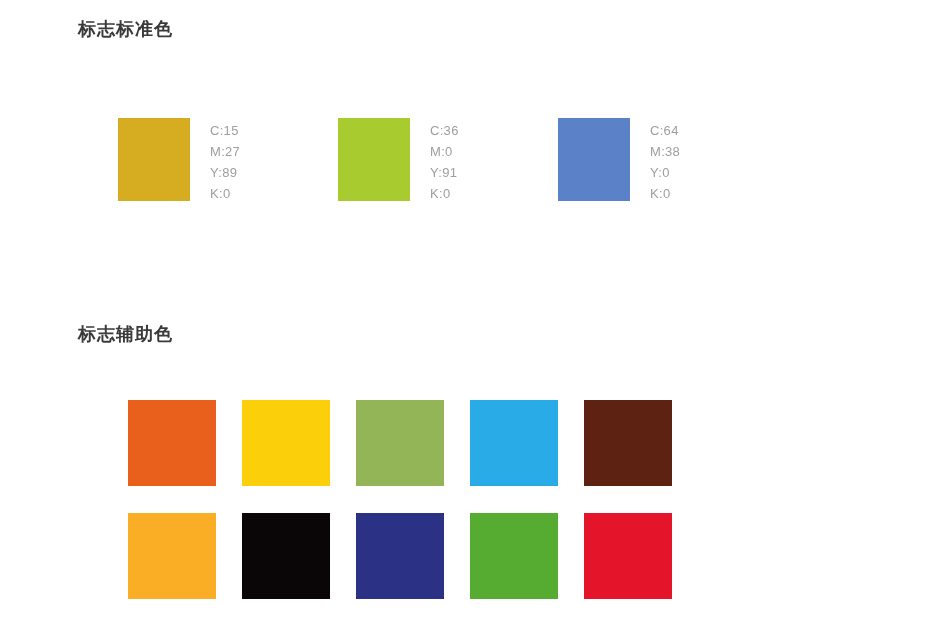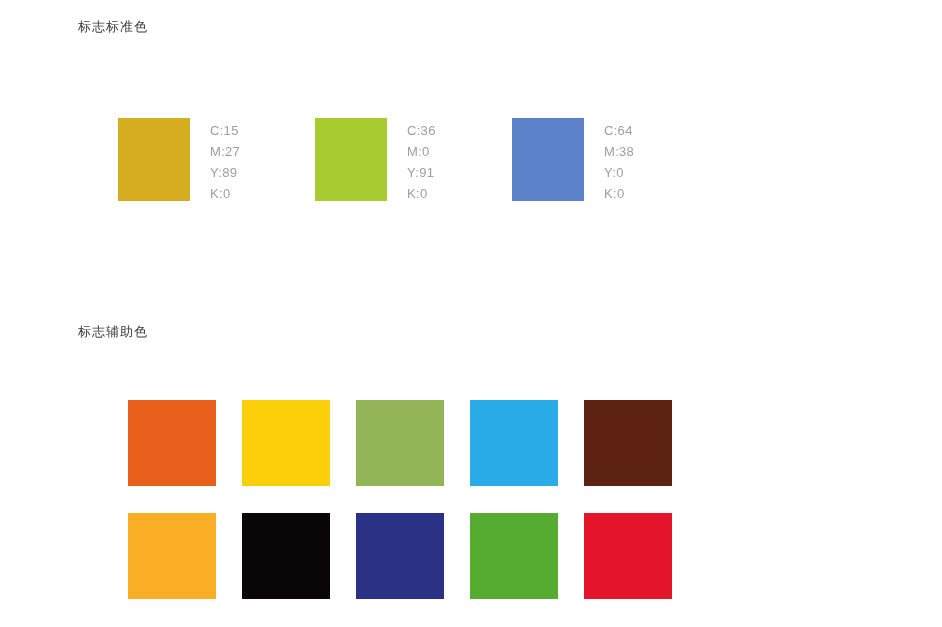--- a/index.html
+++ b/index.html
@@ -19,43 +19,43 @@
     position: relative;
     width: 942px;
     height: 627px;
     background: #ffffff;
   }
 
   
   .section-title {
     position: absolute;
     left: 78px;
-    font-size: 13px;
-    font-weight: normal;
+    font-size: 18px;
+    font-weight: bold;
     color: #3a3a3a;
     letter-spacing: 1px;
     white-space: nowrap;
     line-height: 1;
   }
   .section-title.primary { top: 20px; }
   .section-title.auxiliary { top: 307px; margin-top: 18px; }
 
   
   .primary-row {
     position: absolute;
     left: 118px;
     top: 118px;
     display: flex;
     flex-direction: row;
   }
   .primary-item {
     display: flex;
     flex-direction: row;
     align-items: flex-start;
-    width: 197px;
+    width: 220px;
   }
   .primary-swatch {
     width: 72px;
     height: 83px;
     flex: 0 0 auto;
   }
   .cmyk-block {
     margin-left: 20px;
     padding-top: 2px;
     font-size: 13px;

